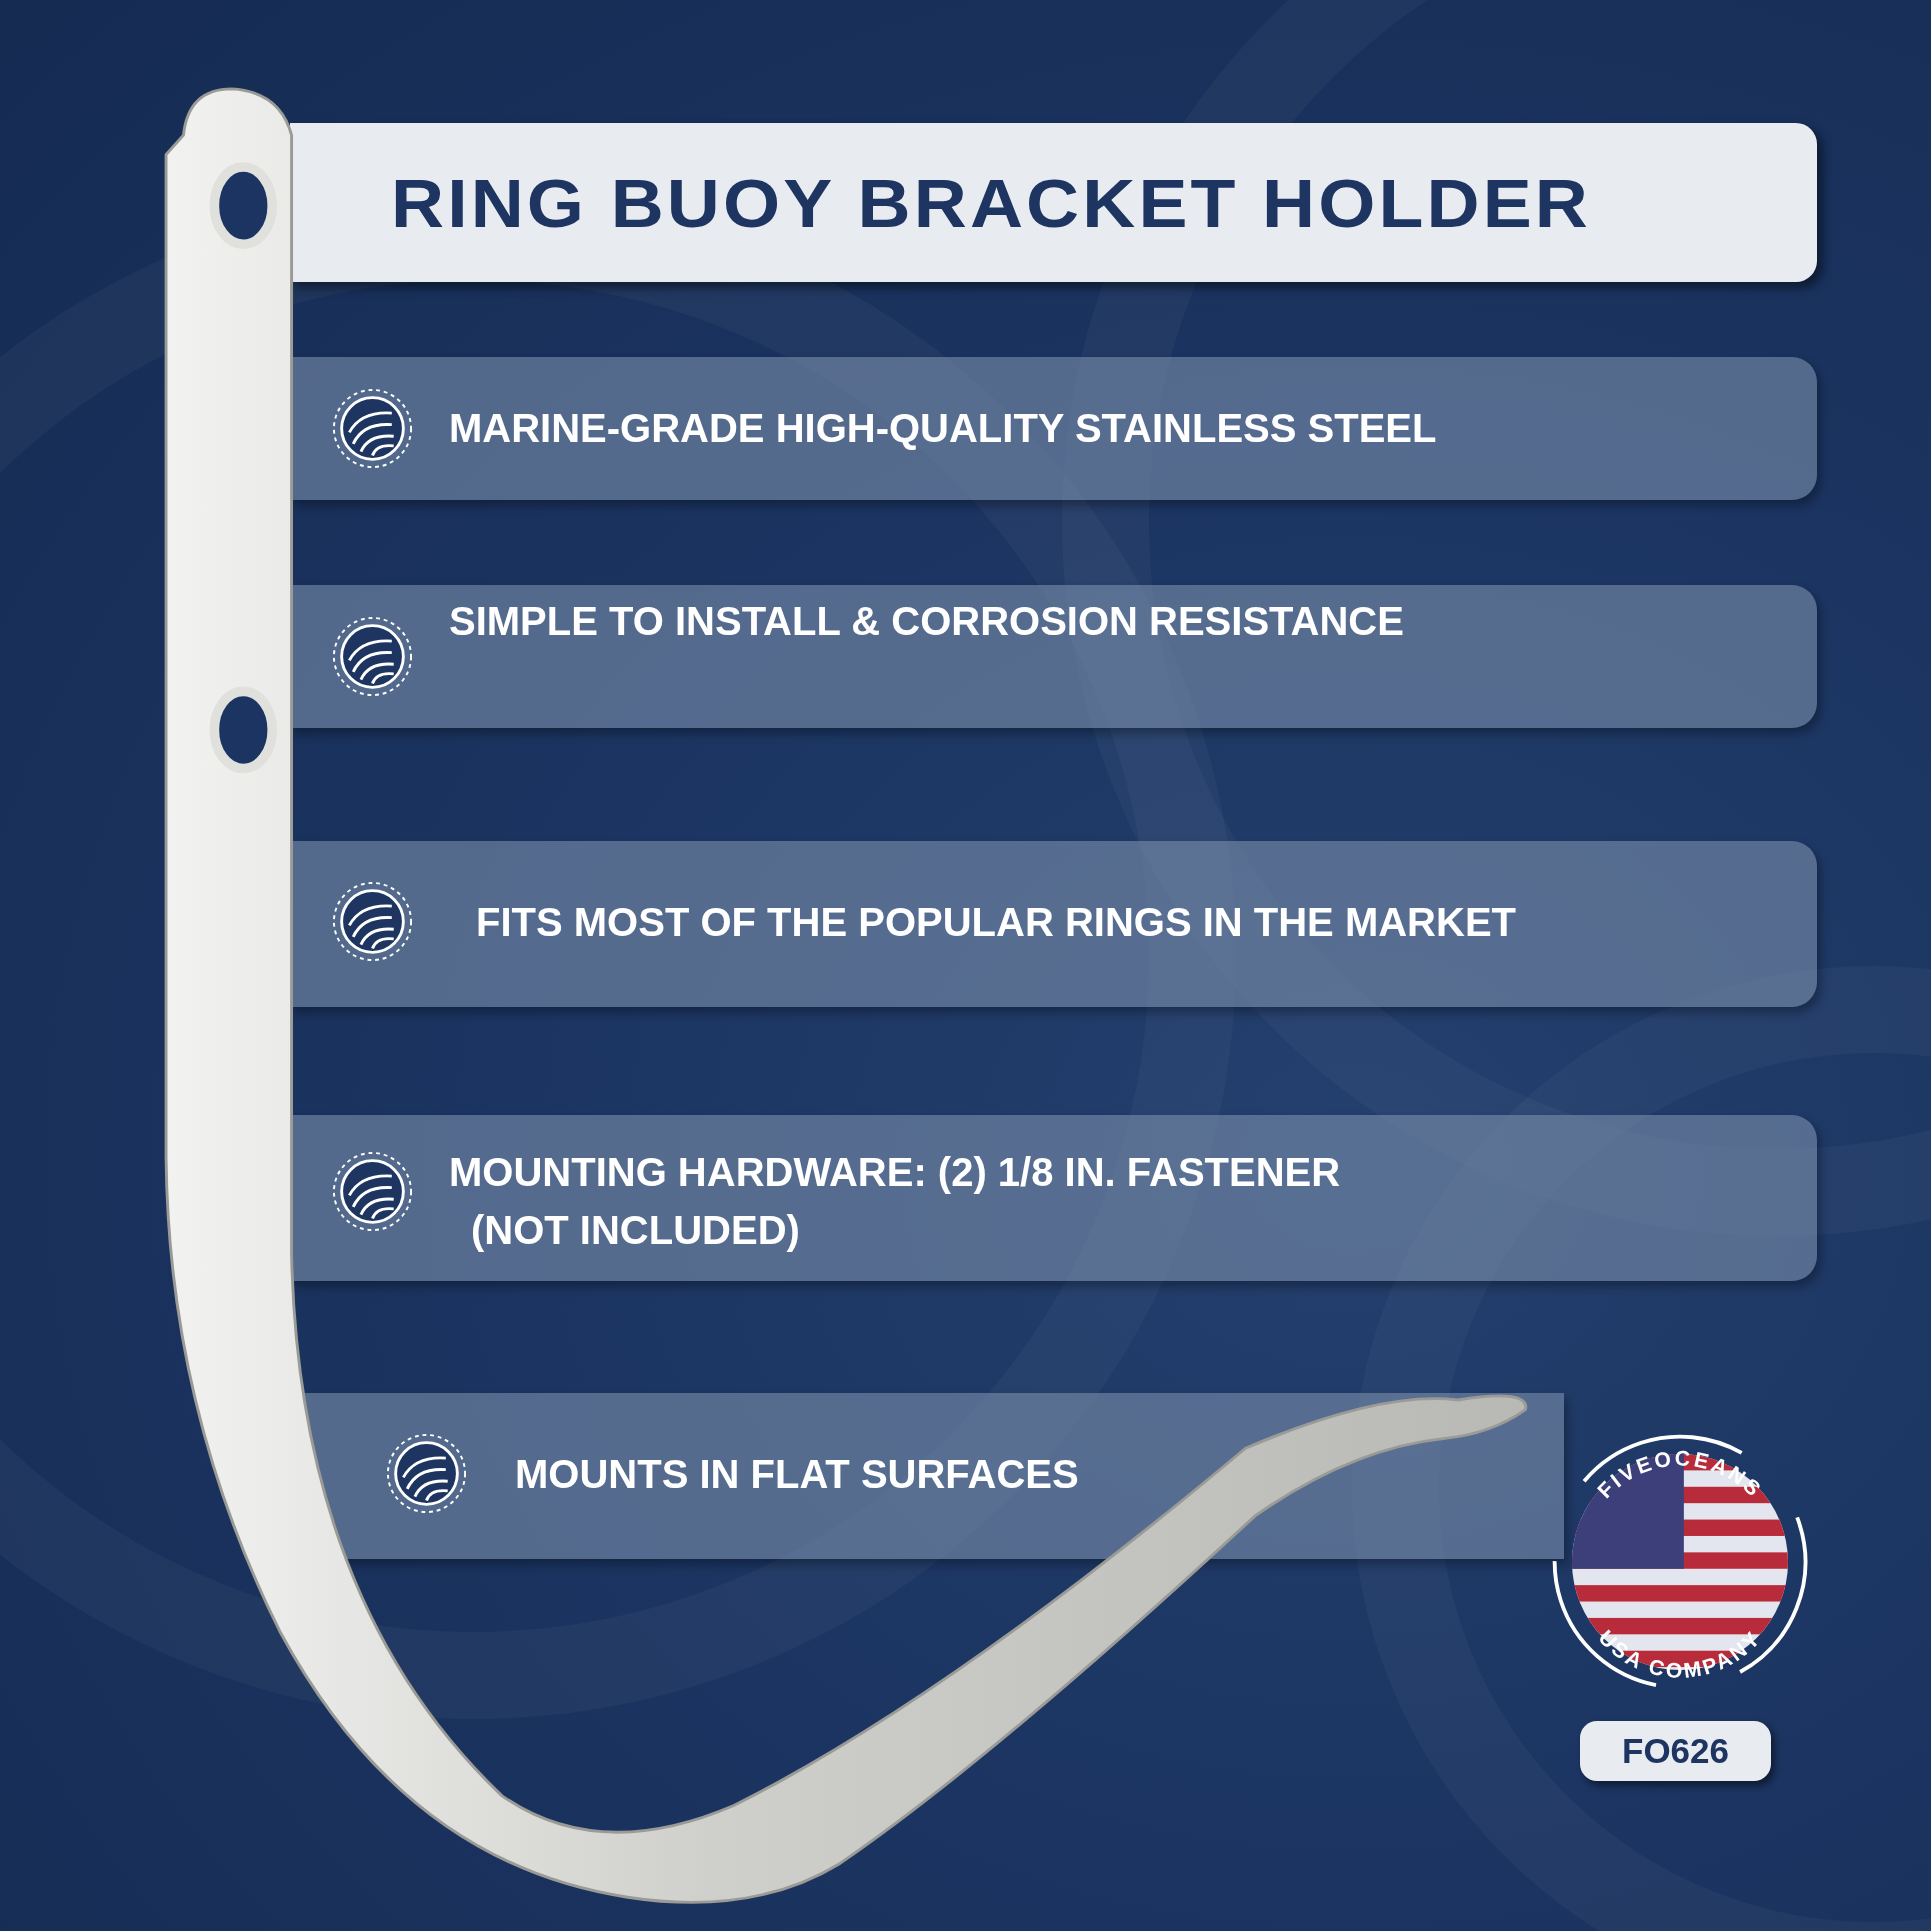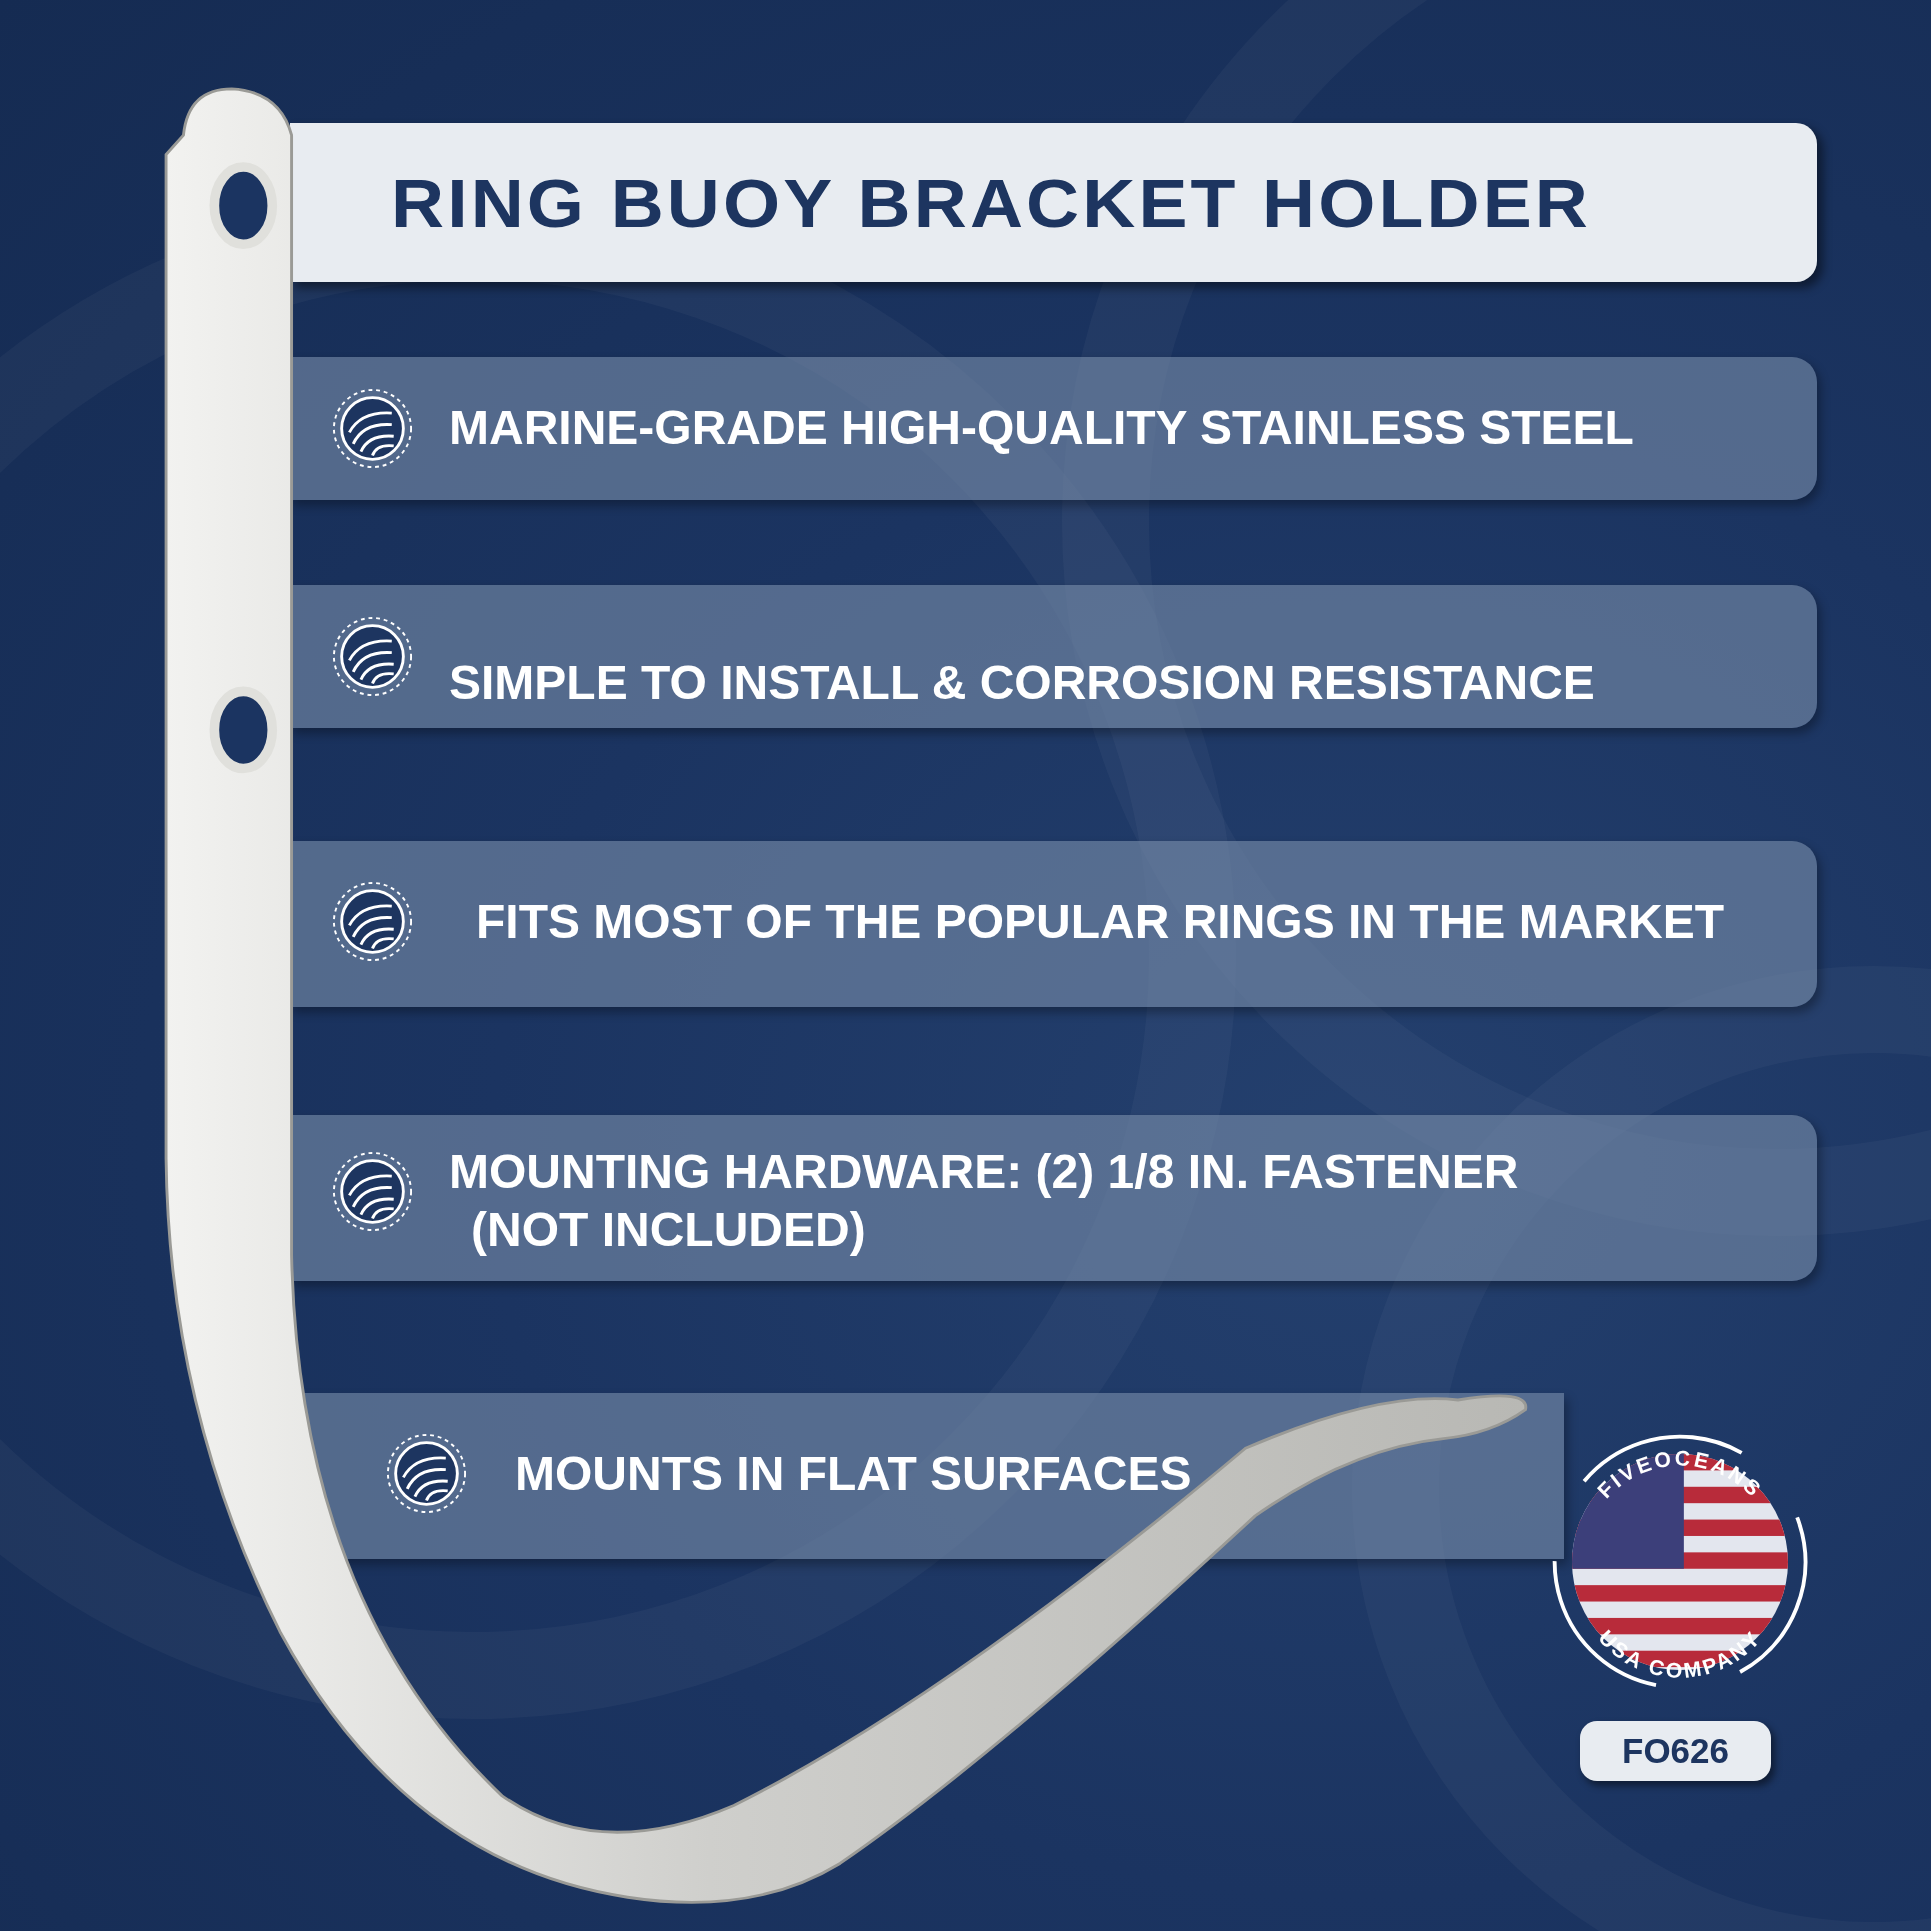--- a/index.html
+++ b/index.html
@@ -7,21 +7,21 @@
     background:radial-gradient(ellipse at 70% 60%, #24406e 0%, #1b3461 45%, #152b52 100%);
     font-family:"Liberation Sans", sans-serif;}
   .swirl{position:absolute;border-radius:50%;border:87px solid rgba(255,255,255,0.035);}
   .bracket{position:absolute;left:0;top:0;width:1931px;height:1931px;pointer-events:none;z-index:3;}
   .title-box{position:absolute;left:290px;top:123px;width:1527px;height:159px;background:#e8ecf1;
     border-radius:0 21px 21px 0;box-shadow:5.8px 5.8px 9.7px rgba(0,0,0,0.45);z-index:2;}
   .title{position:absolute;left:391px;top:164px;font-size:68px;font-weight:bold;color:#1d3560;
     letter-spacing:2.9px;z-index:4;white-space:nowrap;transform:scaleX(1.08);transform-origin:left;}
   .feat{position:absolute;background:rgba(120,140,170,0.62);border-radius:0 25px 25px 0;z-index:2;
     box-shadow:3.9px 5.8px 9.7px rgba(0,0,0,0.3);}
-  .ftext{position:absolute;color:#fff;font-weight:bold;font-size:48px;line-height:58px;z-index:4;white-space:nowrap;}
+  .ftext{position:absolute;color:#fff;font-weight:bold;font-size:40px;line-height:58px;z-index:4;white-space:nowrap;}
   .icon{position:absolute;width:81px;height:81px;z-index:4;}
   .badge{position:absolute;left:1545px;top:1427px;width:270px;height:270px;z-index:4;}
   .code{position:absolute;left:1580px;top:1721px;width:191px;height:60px;background:#e8ecf1;border-radius:17px;
     box-shadow:3.9px 4.8px 7.7px rgba(0,0,0,0.45);color:#1d3560;font-weight:bold;font-size:35px;
     text-align:center;line-height:60px;z-index:4;}
 </style>
 </head>
 <body>
 
 <div class="swirl" style="left:-290px;top:193px;width:1352px;height:1352px;"></div>
@@ -57,21 +57,21 @@
       <path d="M18 46 Q30 24 62 26 M22 58 Q32 36 62 38 M30 66 Q38 48 64 50 M42 70 Q46 58 64 60" stroke="#fff" stroke-width="3" fill="none"></path>
     </svg>
   <div class="ftext" style="left:449px;top:399px;">MARINE-GRADE HIGH-QUALITY STAINLESS STEEL</div>
 </div>
 <div>
   <svg class="icon" style="left:332px;top:616px;" viewBox="0 0 84 84">
       <circle cx="42" cy="42" r="40" fill="none" stroke="#fff" stroke-width="2" stroke-dasharray="4 4"></circle>
       <circle cx="42" cy="42" r="32" fill="#1d3560" stroke="#fff" stroke-width="3"></circle>
       <path d="M18 46 Q30 24 62 26 M22 58 Q32 36 62 38 M30 66 Q38 48 64 50 M42 70 Q46 58 64 60" stroke="#fff" stroke-width="3" fill="none"></path>
     </svg>
-  <div class="ftext" style="left:449px;top:654px;">SIMPLE TO INSTALL &amp; CORROSION RESISTANCE</div>
+  <div class="ftext" style="left:449px;top:592px;">SIMPLE TO INSTALL &amp; CORROSION RESISTANCE</div>
 </div>
 <div>
   <svg class="icon" style="left:332px;top:881px;" viewBox="0 0 84 84">
       <circle cx="42" cy="42" r="40" fill="none" stroke="#fff" stroke-width="2" stroke-dasharray="4 4"></circle>
       <circle cx="42" cy="42" r="32" fill="#1d3560" stroke="#fff" stroke-width="3"></circle>
       <path d="M18 46 Q30 24 62 26 M22 58 Q32 36 62 38 M30 66 Q38 48 64 50 M42 70 Q46 58 64 60" stroke="#fff" stroke-width="3" fill="none"></path>
     </svg>
   <div class="ftext" style="left:476px;top:893px;">FITS MOST OF THE POPULAR RINGS IN THE MARKET</div>
 </div>
 <div>

